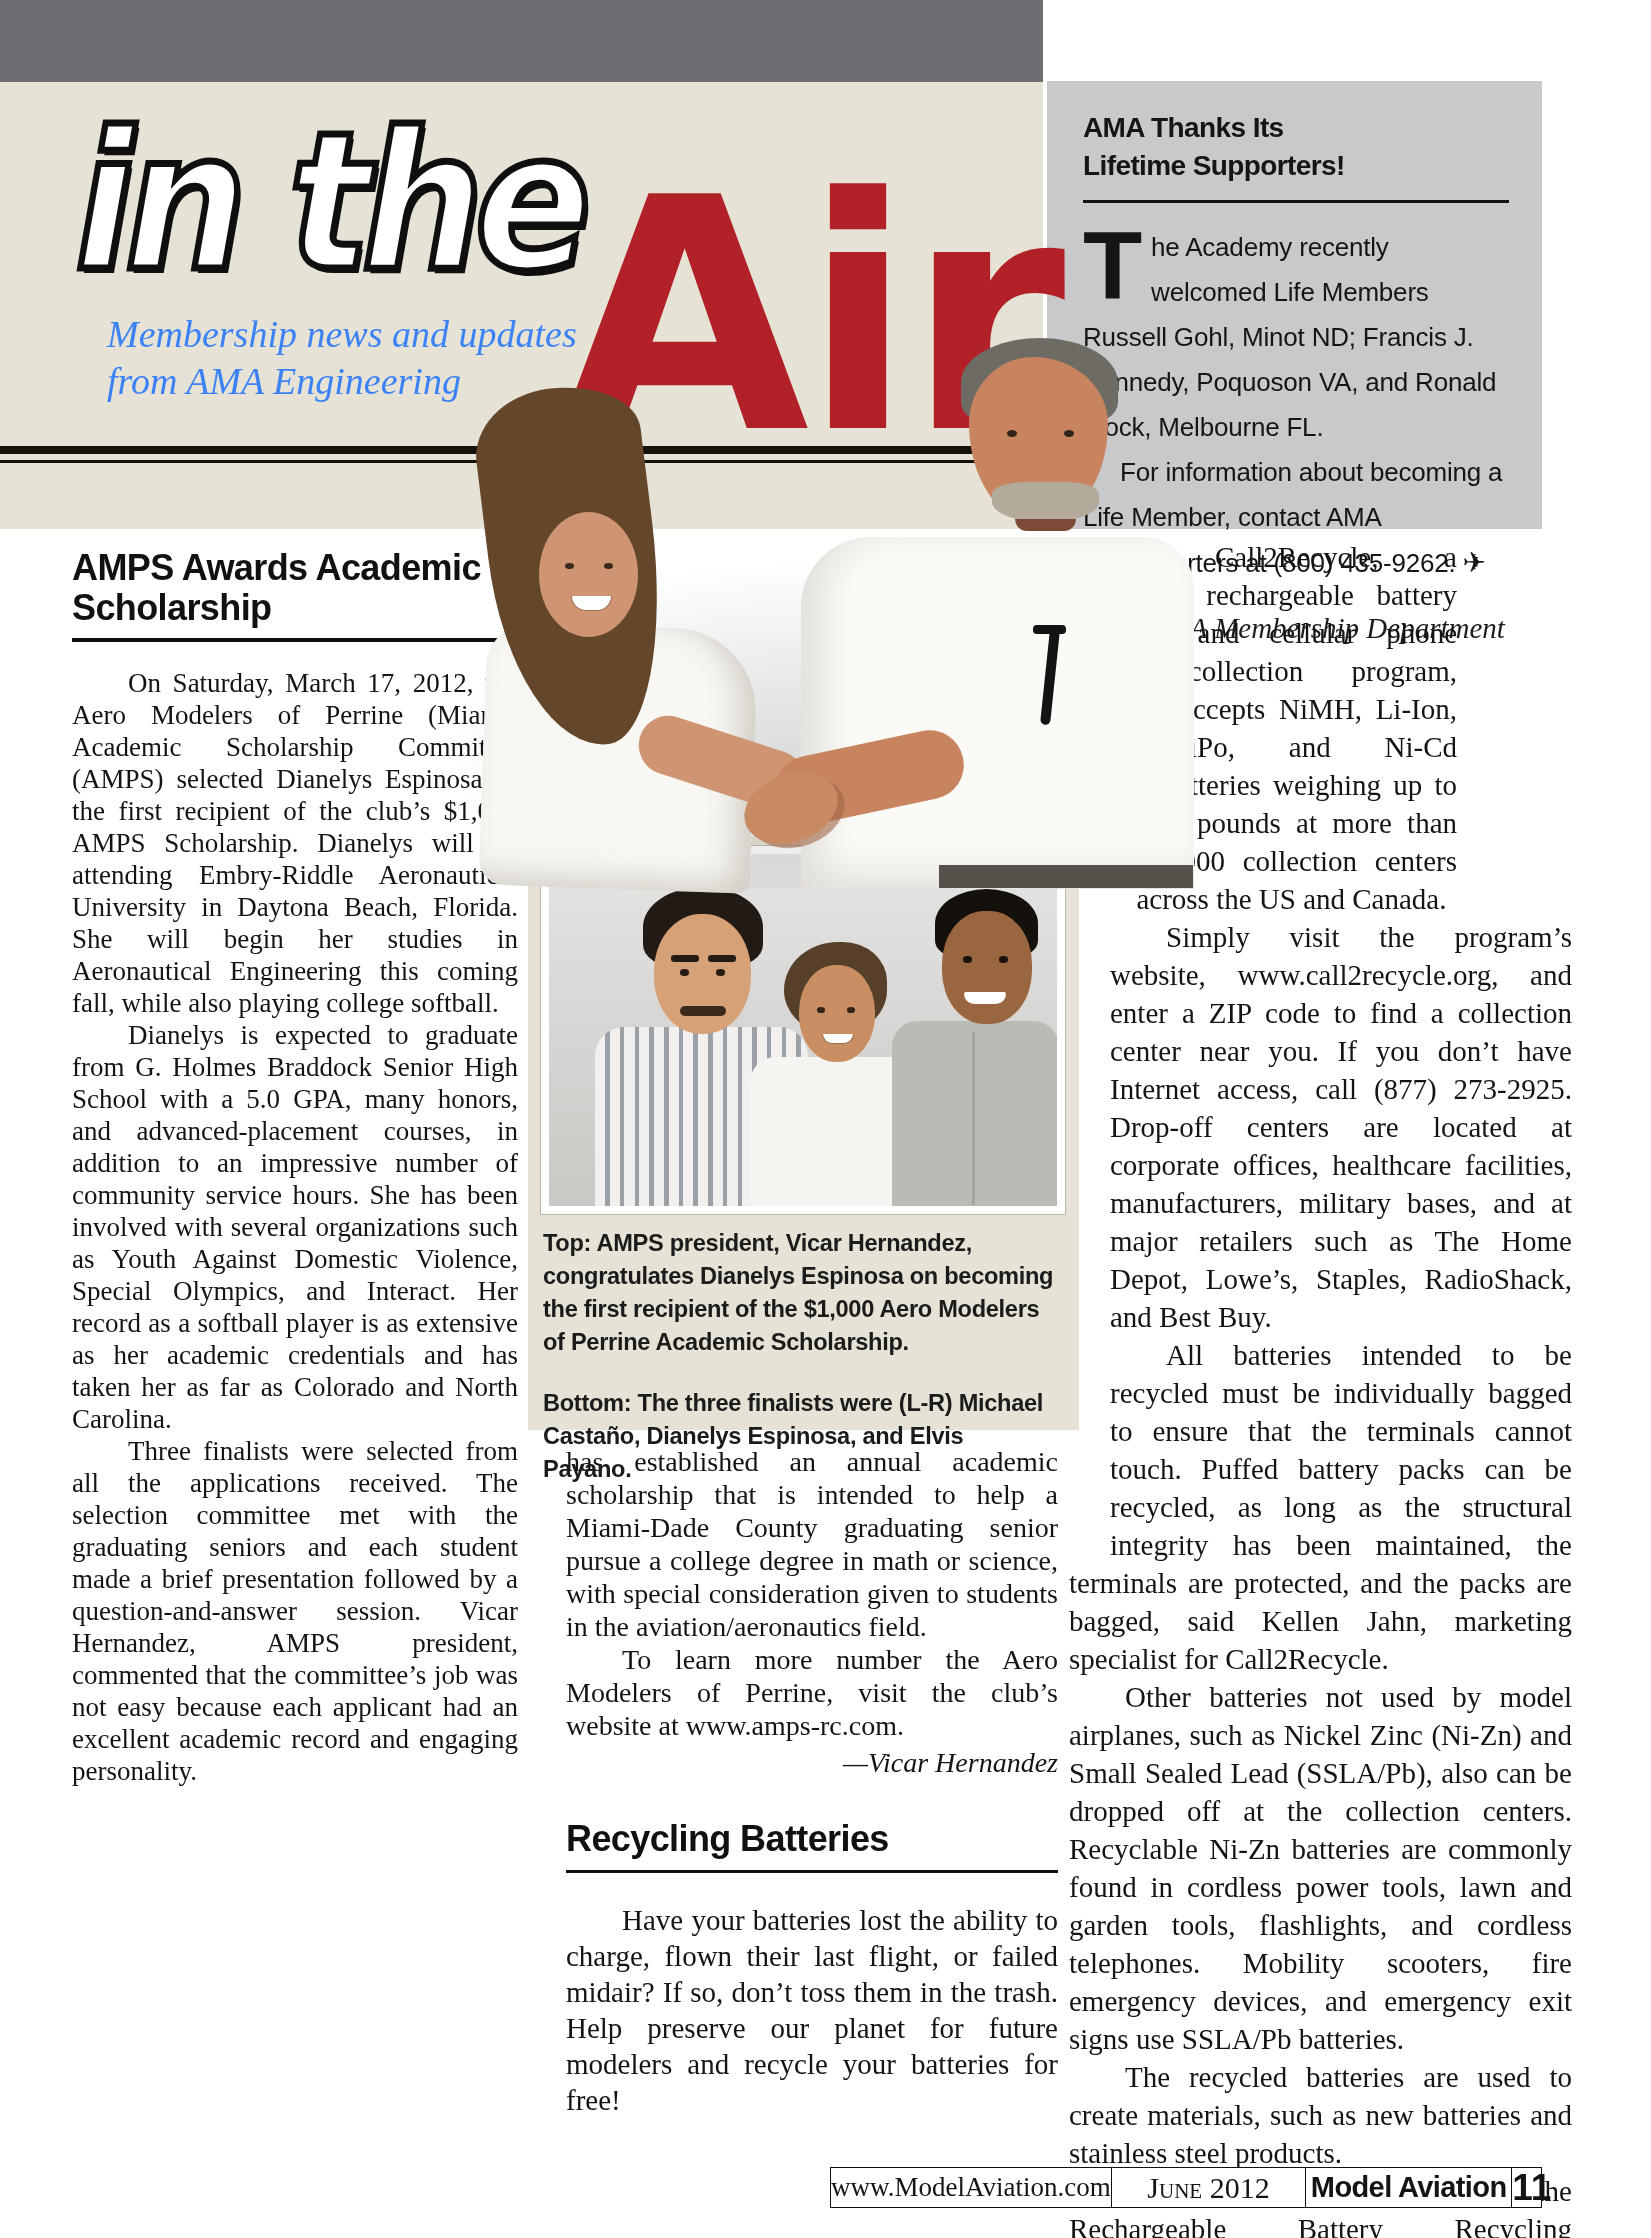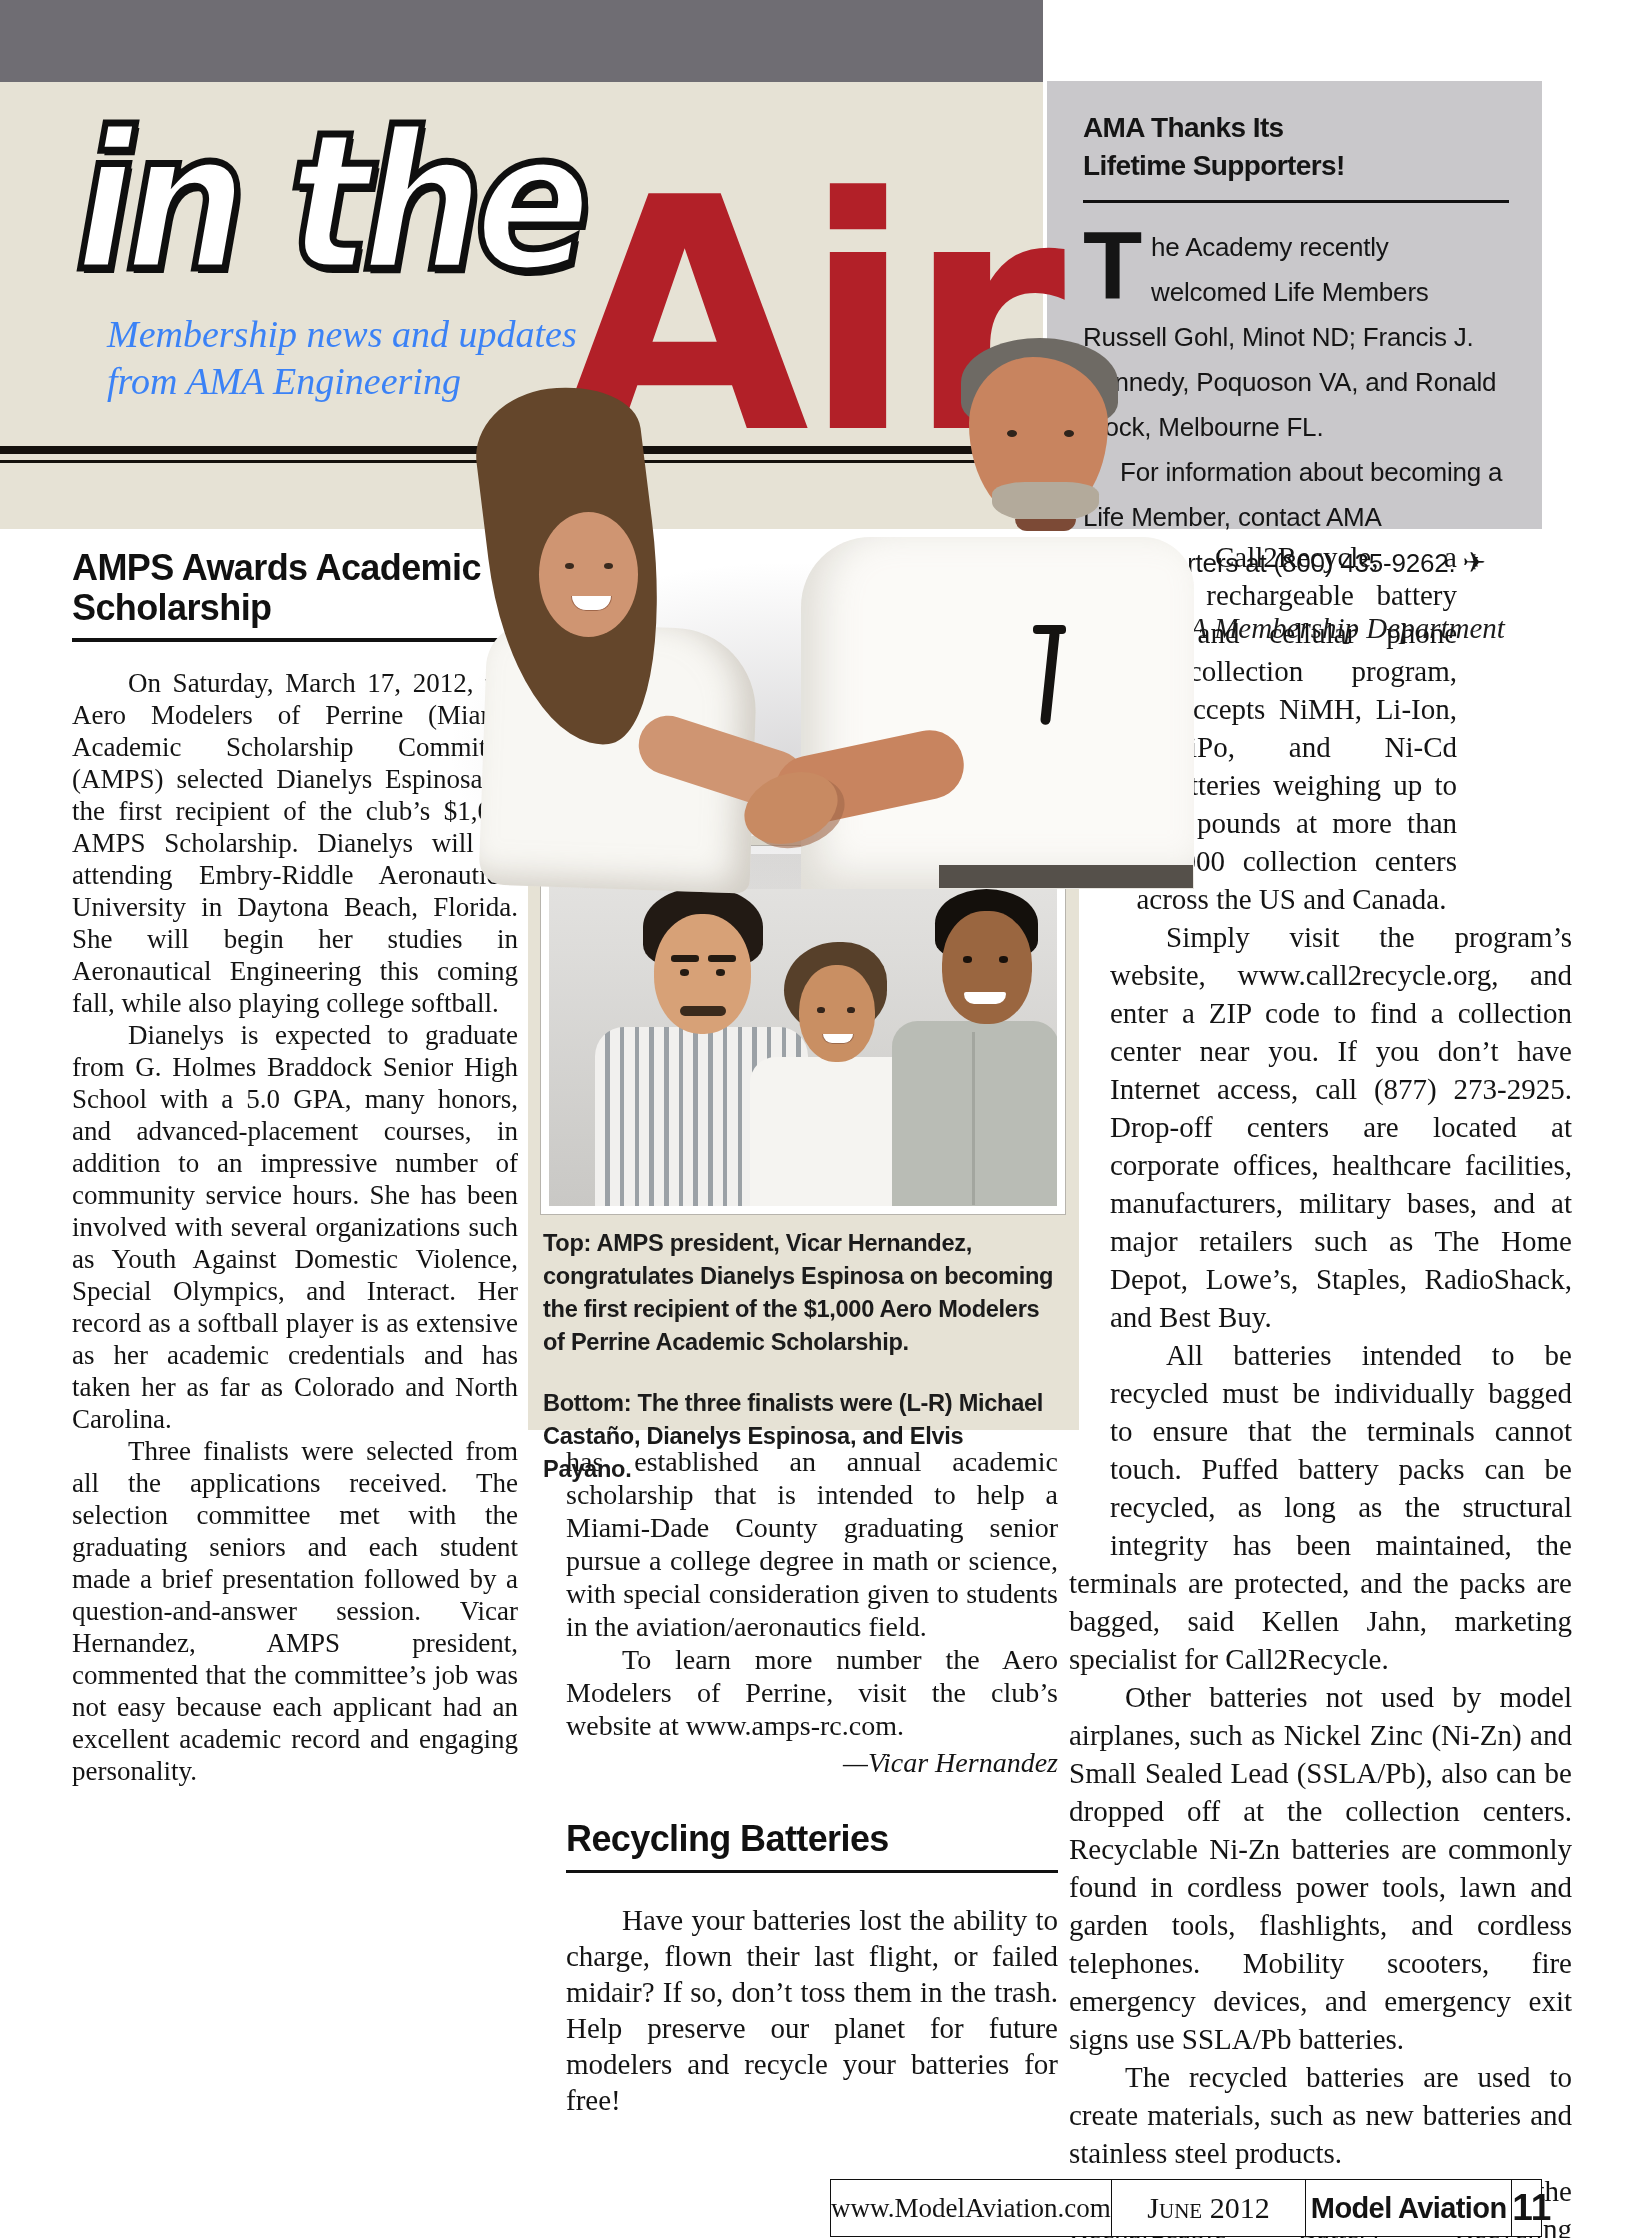--- a/index.html
+++ b/index.html
@@ -114,22 +114,22 @@
   .p2-torso{left:201px;top:203px;width:173px;height:149px;background:#f5f4f1;border-radius:25.5px 25.5px 0 0;}
   .p3-hair{left:386px;top:35px;width:103px;height:69px;background:#14100c;border-radius:50% 50% 25% 25%;}
   .p3-face{left:393px;top:57px;width:90px;height:113px;background:#9a6640;border-radius:47%;}
   .p3-e1,.p3-e2{width:8.3px;height:6.4px;background:#19110b;border-radius:50%;}
   .p3-e1{left:414px;top:102px;} .p3-e2{left:450px;top:102px;}
   .p3-smile{left:415px;top:138px;width:42px;height:11.5px;background:#fff;border-radius:2.5px 2.5px 12.7px 12.7px;}
   .p3-torso{left:343px;top:167px;width:167px;height:185px;background:#b9bcb5;border-radius:25.5px 25.5px 0 0;}
   .p3-placket{left:423px;top:178px;width:3.2px;height:173px;background:#a3a69f;}
 
   
-  .footer{left:830px;top:2167px;width:712px;height:58px;border:1.9px solid #101010;display:flex;
-      align-items:stretch;background:#fff;z-index:4;margin-top:12px;}
+  .footer{left:830px;top:2167px;width:712px;height:41px;border:1.9px solid #101010;display:flex;
+      align-items:stretch;background:#fff;z-index:4;}
   .footer .cell{display:flex;align-items:center;justify-content:center;}
   .f1{flex:0 0 36%;font-size:27px;}
   .f2{flex:0 0 27.4%;border-left:1.9px solid #101010;font-variant:small-caps;font-size:30px;}
   .f3{flex:0 0 29%;border-left:1.9px solid #101010;font-family:"Liberation Sans",sans-serif;font-weight:bold;
       font-size:29px;letter-spacing:-0.6px;}
   .f4{flex:1 1 auto;border-left:1.9px solid #101010;font-family:"Liberation Sans",sans-serif;font-weight:bold;font-size:37px;}
 </style>
 </head>
 <body>
 

